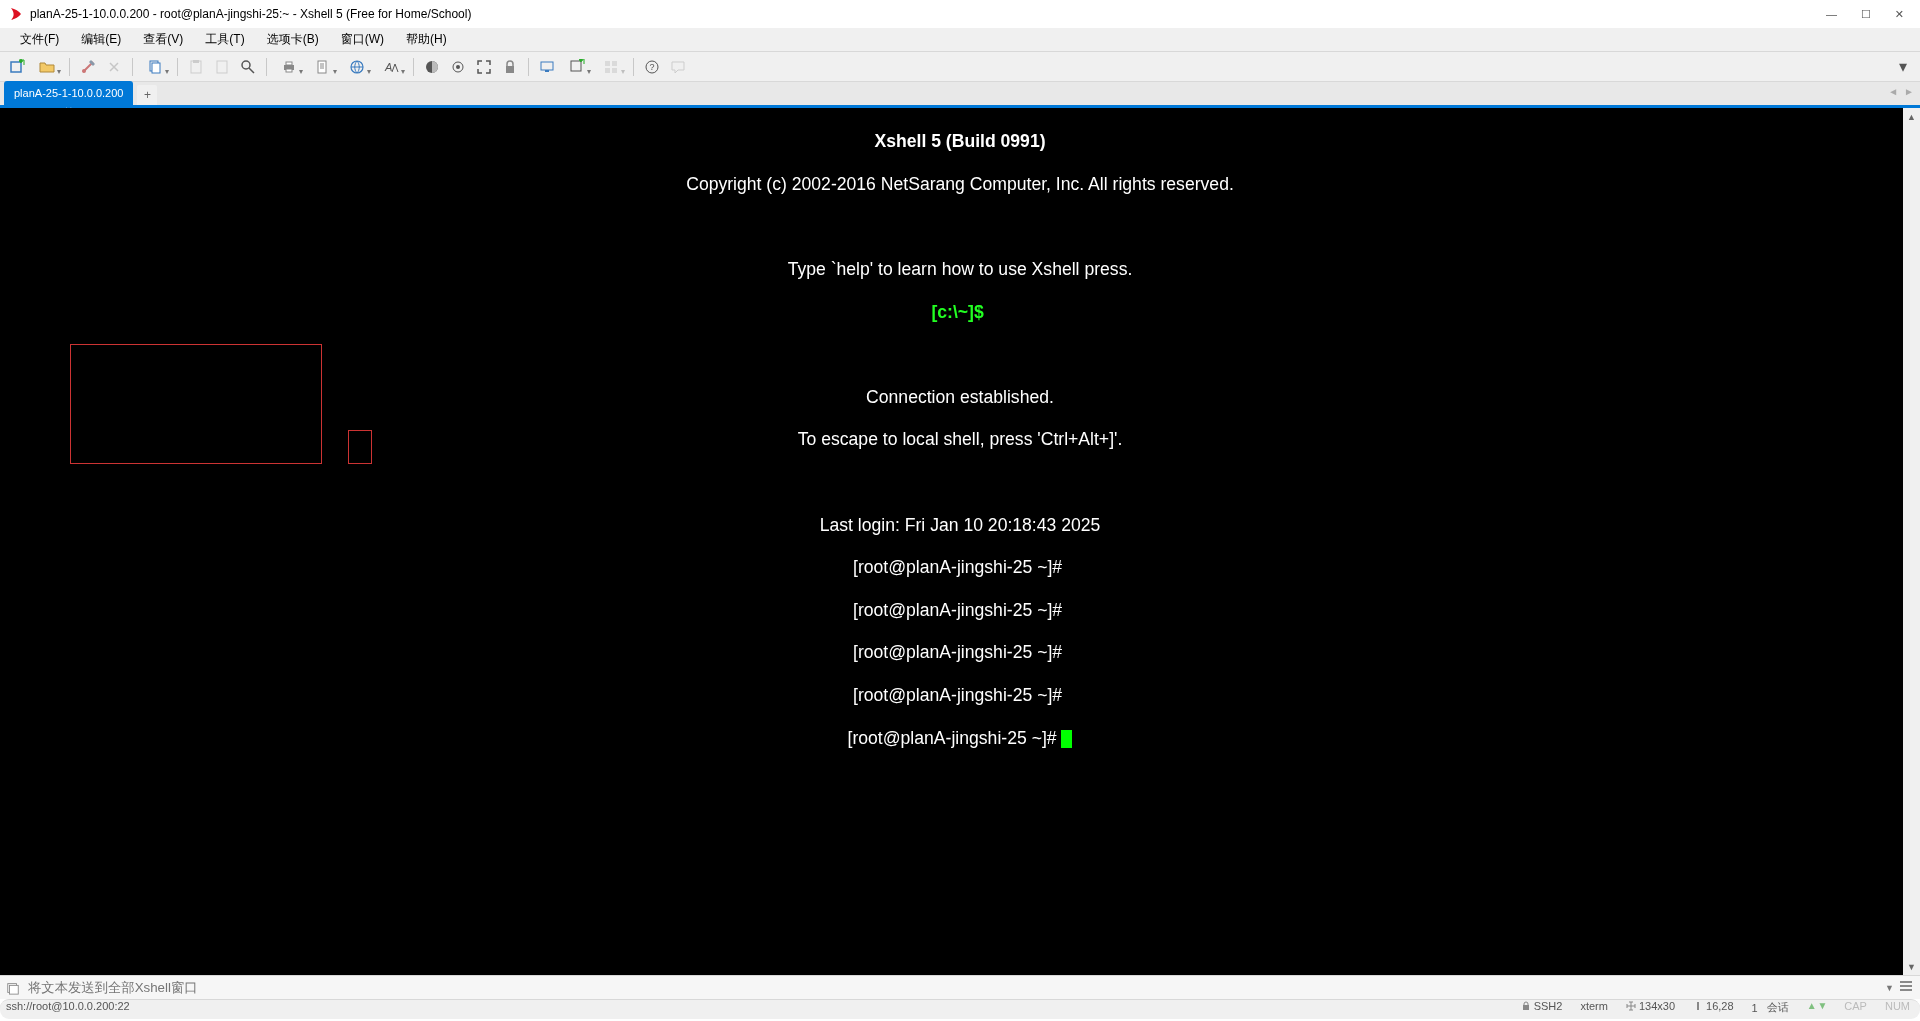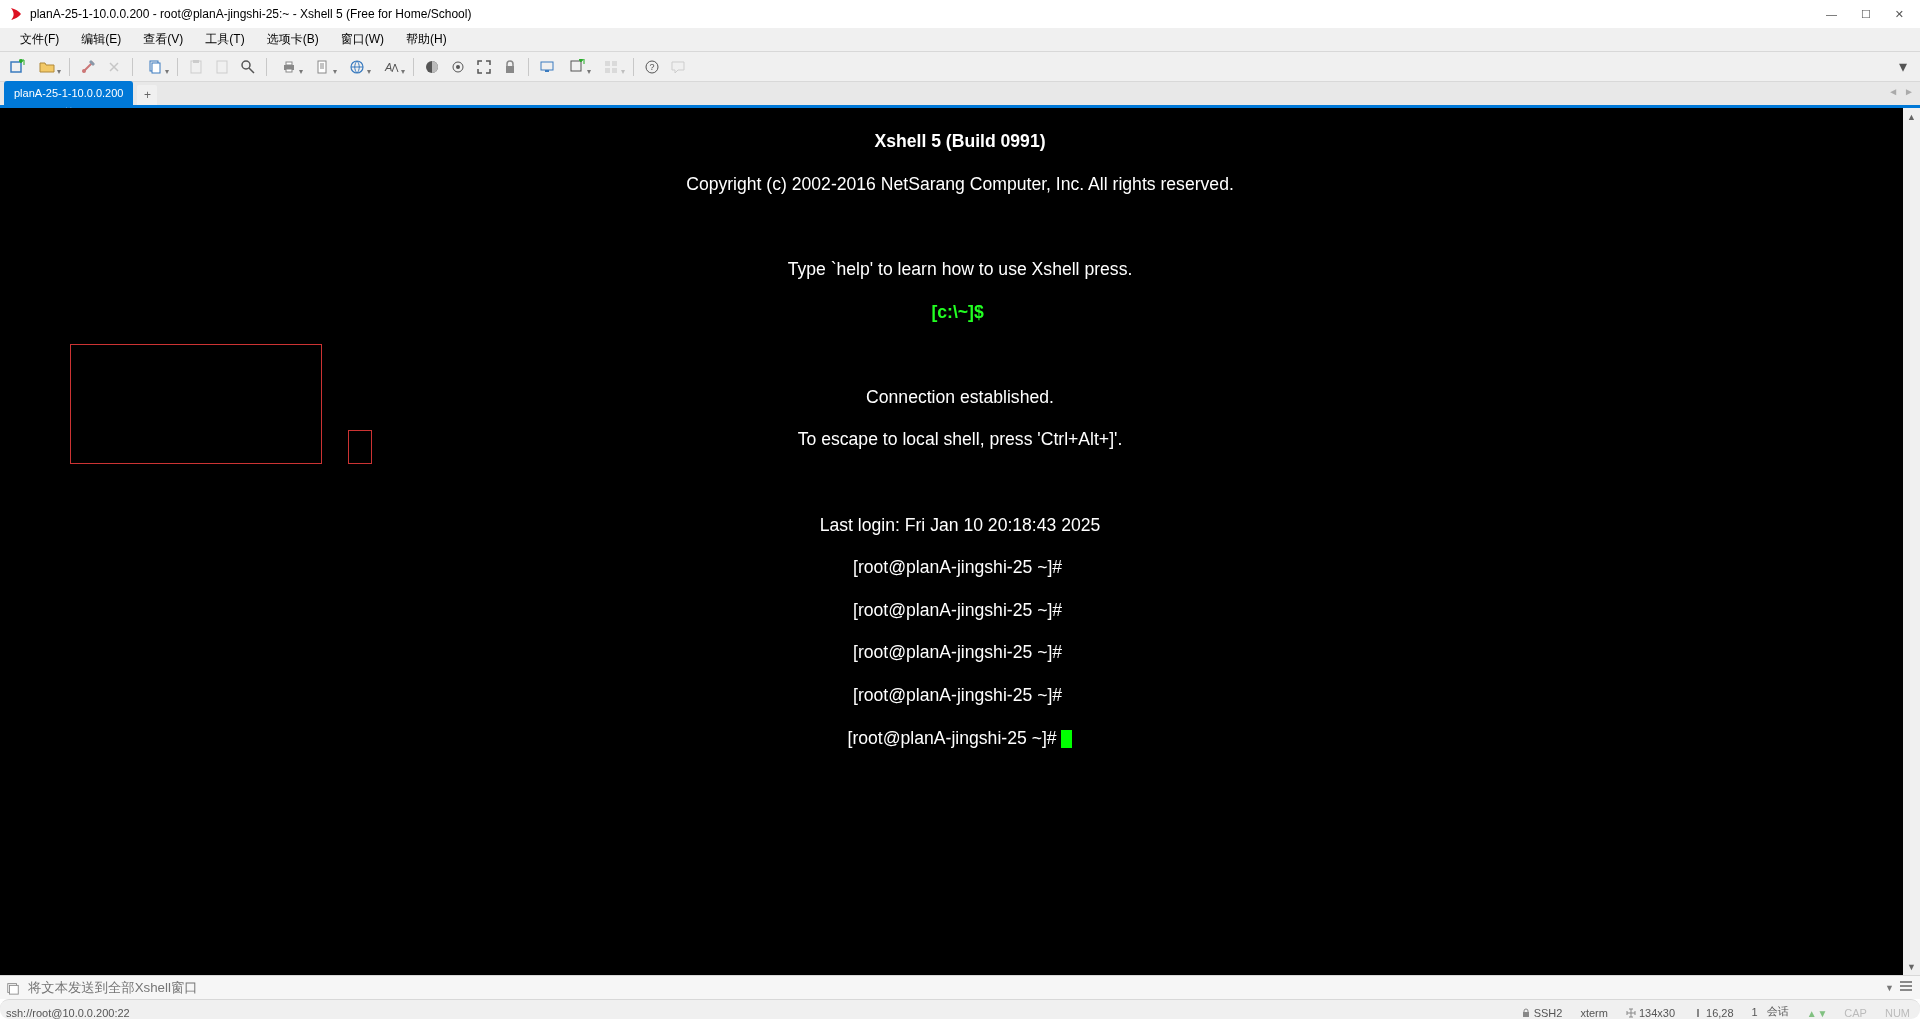--- a/index.html
+++ b/index.html
@@ -46,21 +46,21 @@
 .scrollbar-v .track { flex:1; background:#f0f0f0; }
 
 
 .compose { height:24px; background:#f6f6f6; border-top:1px solid #d8d8d8; display:flex; align-items:center; padding:0 6px; font-size:12px; color:#666; gap:4px; }
 .compose .ic { width:14px; height:14px; }
 .compose .txt { flex:1; padding:2px 4px; color:#888; }
 .compose .drop { color:#777; font-size:9px; cursor:pointer; }
 .compose .menu-ic { width:16px; cursor:pointer; }
 
 
-.statusbar { height:20px; background:#f0f0f0; border-top:1px solid #d8d8d8; display:flex; align-items:flex-end; font-size:11px; color:#555; padding:0 6px; gap:10px;border-radius:9px; }
+.statusbar { height:20px; background:#f0f0f0; border-top:1px solid #d8d8d8; display:flex; align-items:flex-start; font-size:11px; color:#555; padding:0 6px; gap:10px;border-radius:9px; }
 .statusbar .left { flex:1; }
 .statusbar .seg { display:flex; align-items:center; gap:3px; padding:0 4px; }
 .statusbar .seg svg { width:10px; height:10px; }
 .statusbar .dim { color:#bbb; }
 .statusbar .arrows { color:#80c080; font-size:10px; letter-spacing:-1px; }
 </style>
 </head>
 <body>
 
 <div class="titlebar">

